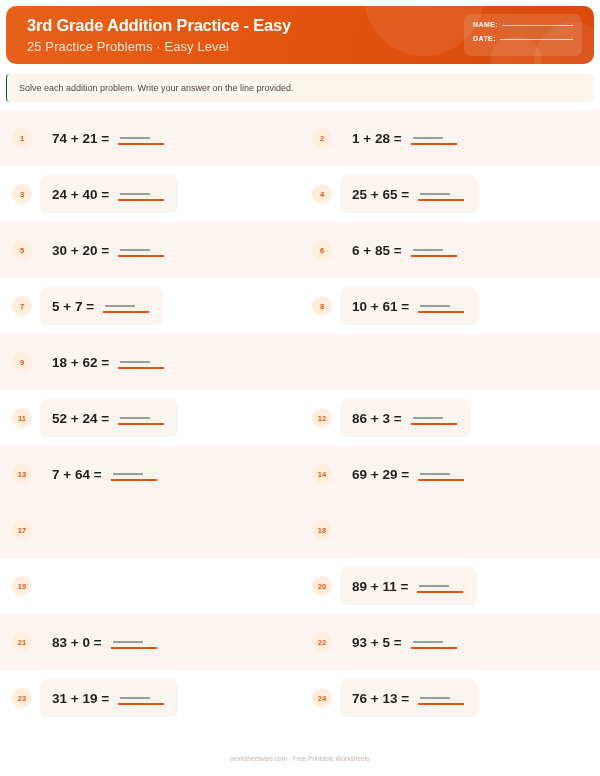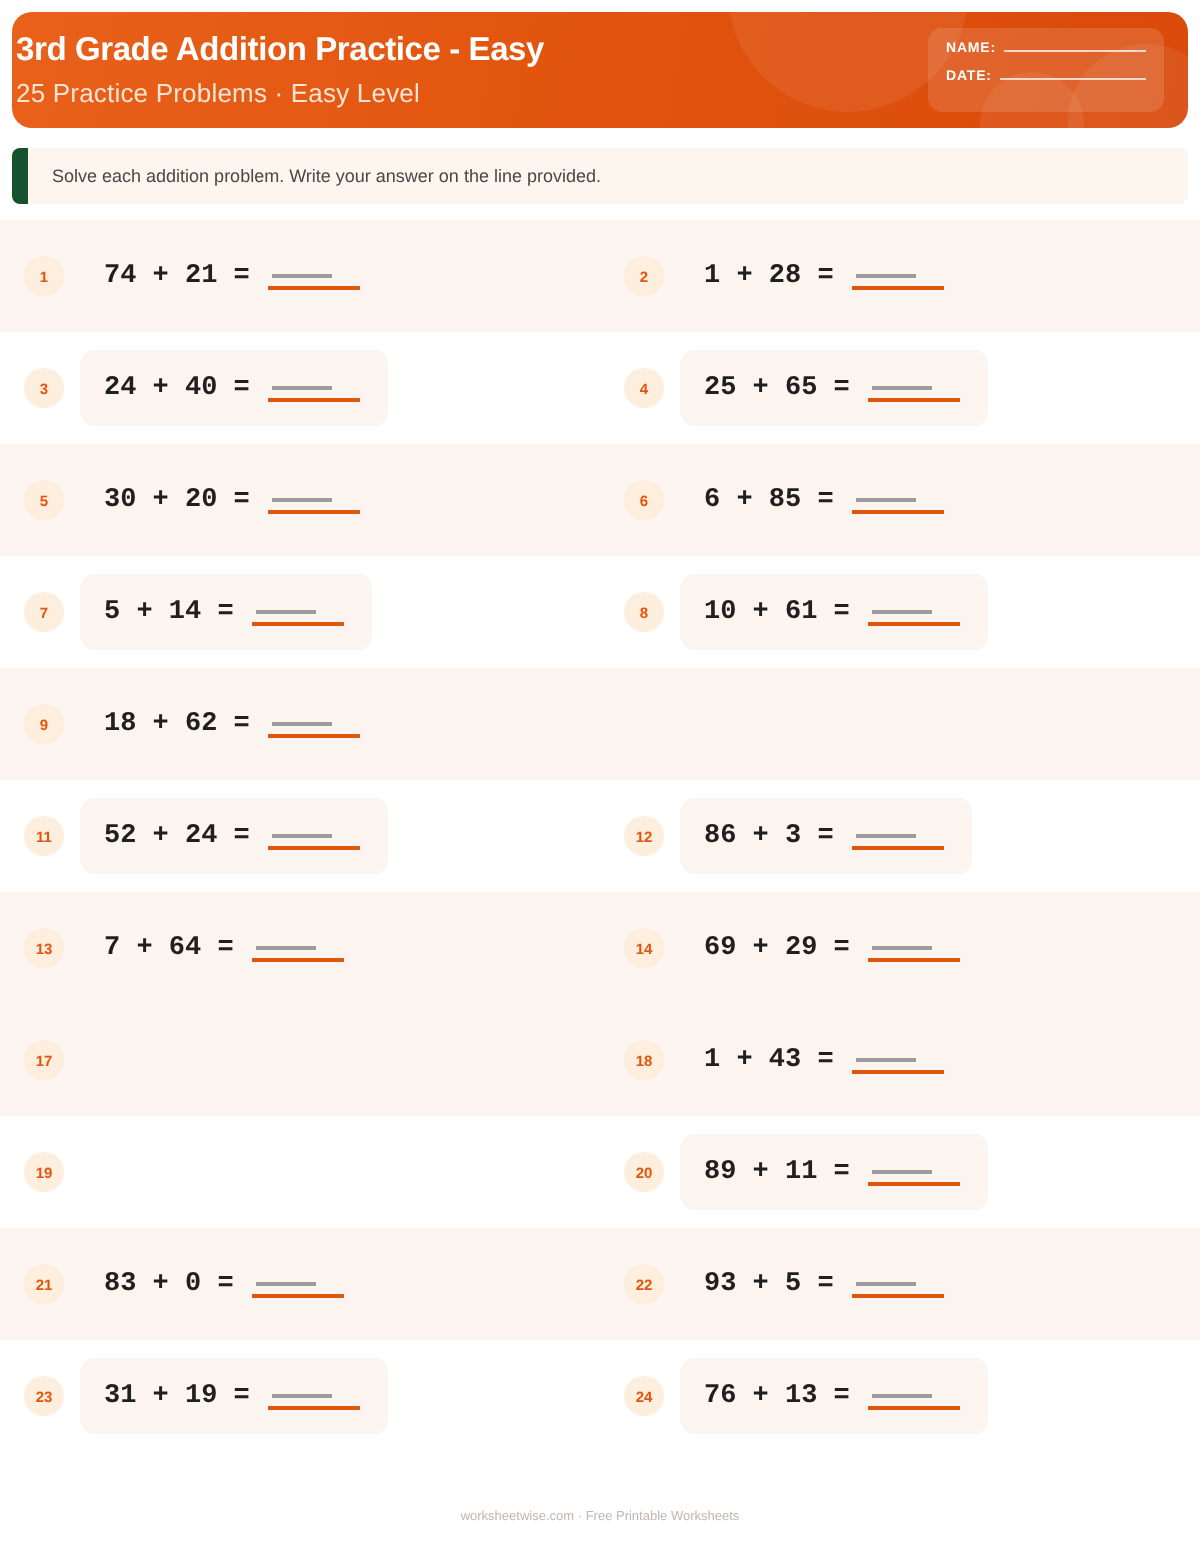--- a/index.html
+++ b/index.html
@@ -19,21 +19,21 @@
   .header {
     position: relative;
     margin: 6px 6px 0 6px;
     height: 58px;
     border-radius: 10px;
     background: linear-gradient(100deg, #e8611a 0%, #e2550f 45%, #d94a0b 100%);
     overflow: hidden;
     display: flex;
     align-items: center;
     box-sizing: border-box;
-    padding: 0 2px;
+    padding: 0 21px;
   }
   .header .deco {
     position: absolute;
     border-radius: 50%;
     background: rgba(255,255,255,0.07);
     pointer-events: none;
   }
   .deco-a { width: 78px; height: 78px; right: -18px; top: 16px; }
   .deco-b { width: 52px; height: 52px; right: 52px; top: 30px; background: rgba(255,255,255,0.05); }
   .deco-c { width: 120px; height: 120px; right: 110px; top: -70px; background: rgba(255,255,255,0.04); }
@@ -82,21 +82,21 @@
     height: 1px;
     background: rgba(255,255,255,0.75);
     margin-left: 4px;
     margin-bottom: 2px;
   }
 
   
   .instructions {
     margin: 10px 6px 0 6px;
     background: #fdf6ef;
-    border-left: 8px solid #14532d;
+    border-left: 1px solid #14532d;
     border-radius: 4px;
     padding: 9px 12px;
     font-size: 9px;
     color: #474747;
   }
 
   
   .grid {
     margin-top: 8px;
   }
@@ -135,21 +135,20 @@
     display: flex;
     align-items: center;
     padding: 0 14px 0 12px;
     box-sizing: border-box;
   }
   .eq {
     font-size: 13.5px;
     font-weight: bold;
     color: #1f1f1f;
     white-space: nowrap;
-    font-family: Liberation Mono, monospace;
   }
   .answer {
     position: relative;
     width: 46px;
     height: 16px;
     margin-left: 9px;
     flex: none;
   }
   .answer .dash {
     position: absolute;
@@ -273,21 +272,21 @@
             <span class="dash"></span>
             <span class="rule"></span>
           </span>
         </div>
       </div>
     </div>
     <div class="prow even">
       <div class="pcell">
         <div class="badge">7</div>
         <div class="card">
-          <span class="eq">5 + 14 =</span>
+          <span class="eq">5 + 7 =</span>
           <span class="answer">
             <span class="dash"></span>
             <span class="rule"></span>
           </span>
         </div>
       </div>
       <div class="pcell">
         <div class="badge">8</div>
         <div class="card">
           <span class="eq">10 + 61 =</span>
@@ -353,27 +352,20 @@
           </span>
         </div>
       </div>
     </div>
     <div class="prow odd">
       <div class="pcell">
         <div class="badge">17</div>
       </div>
       <div class="pcell">
         <div class="badge">18</div>
-        <div class="card">
-          <span class="eq">1 + 43 =</span>
-          <span class="answer">
-            <span class="dash"></span>
-            <span class="rule"></span>
-          </span>
-        </div>
       </div>
     </div>
     <div class="prow even">
       <div class="pcell">
         <div class="badge">19</div>
       </div>
       <div class="pcell">
         <div class="badge">20</div>
         <div class="card">
           <span class="eq">89 + 11 =</span>

